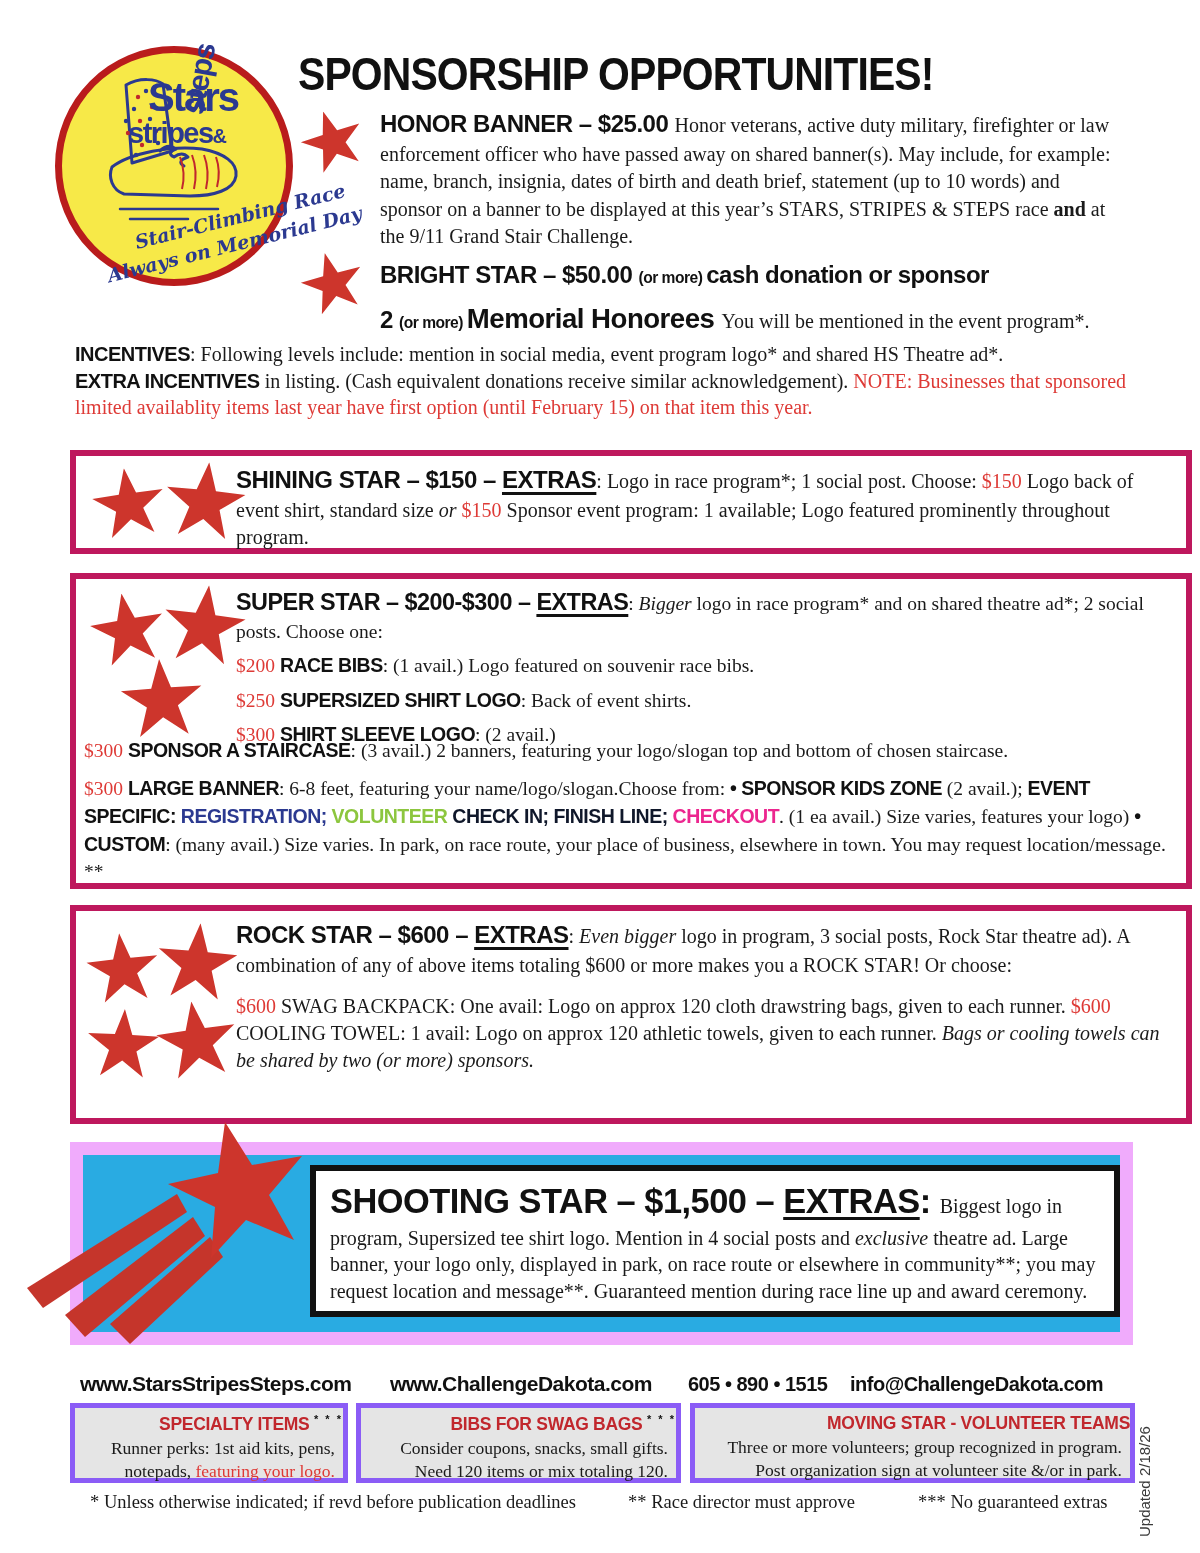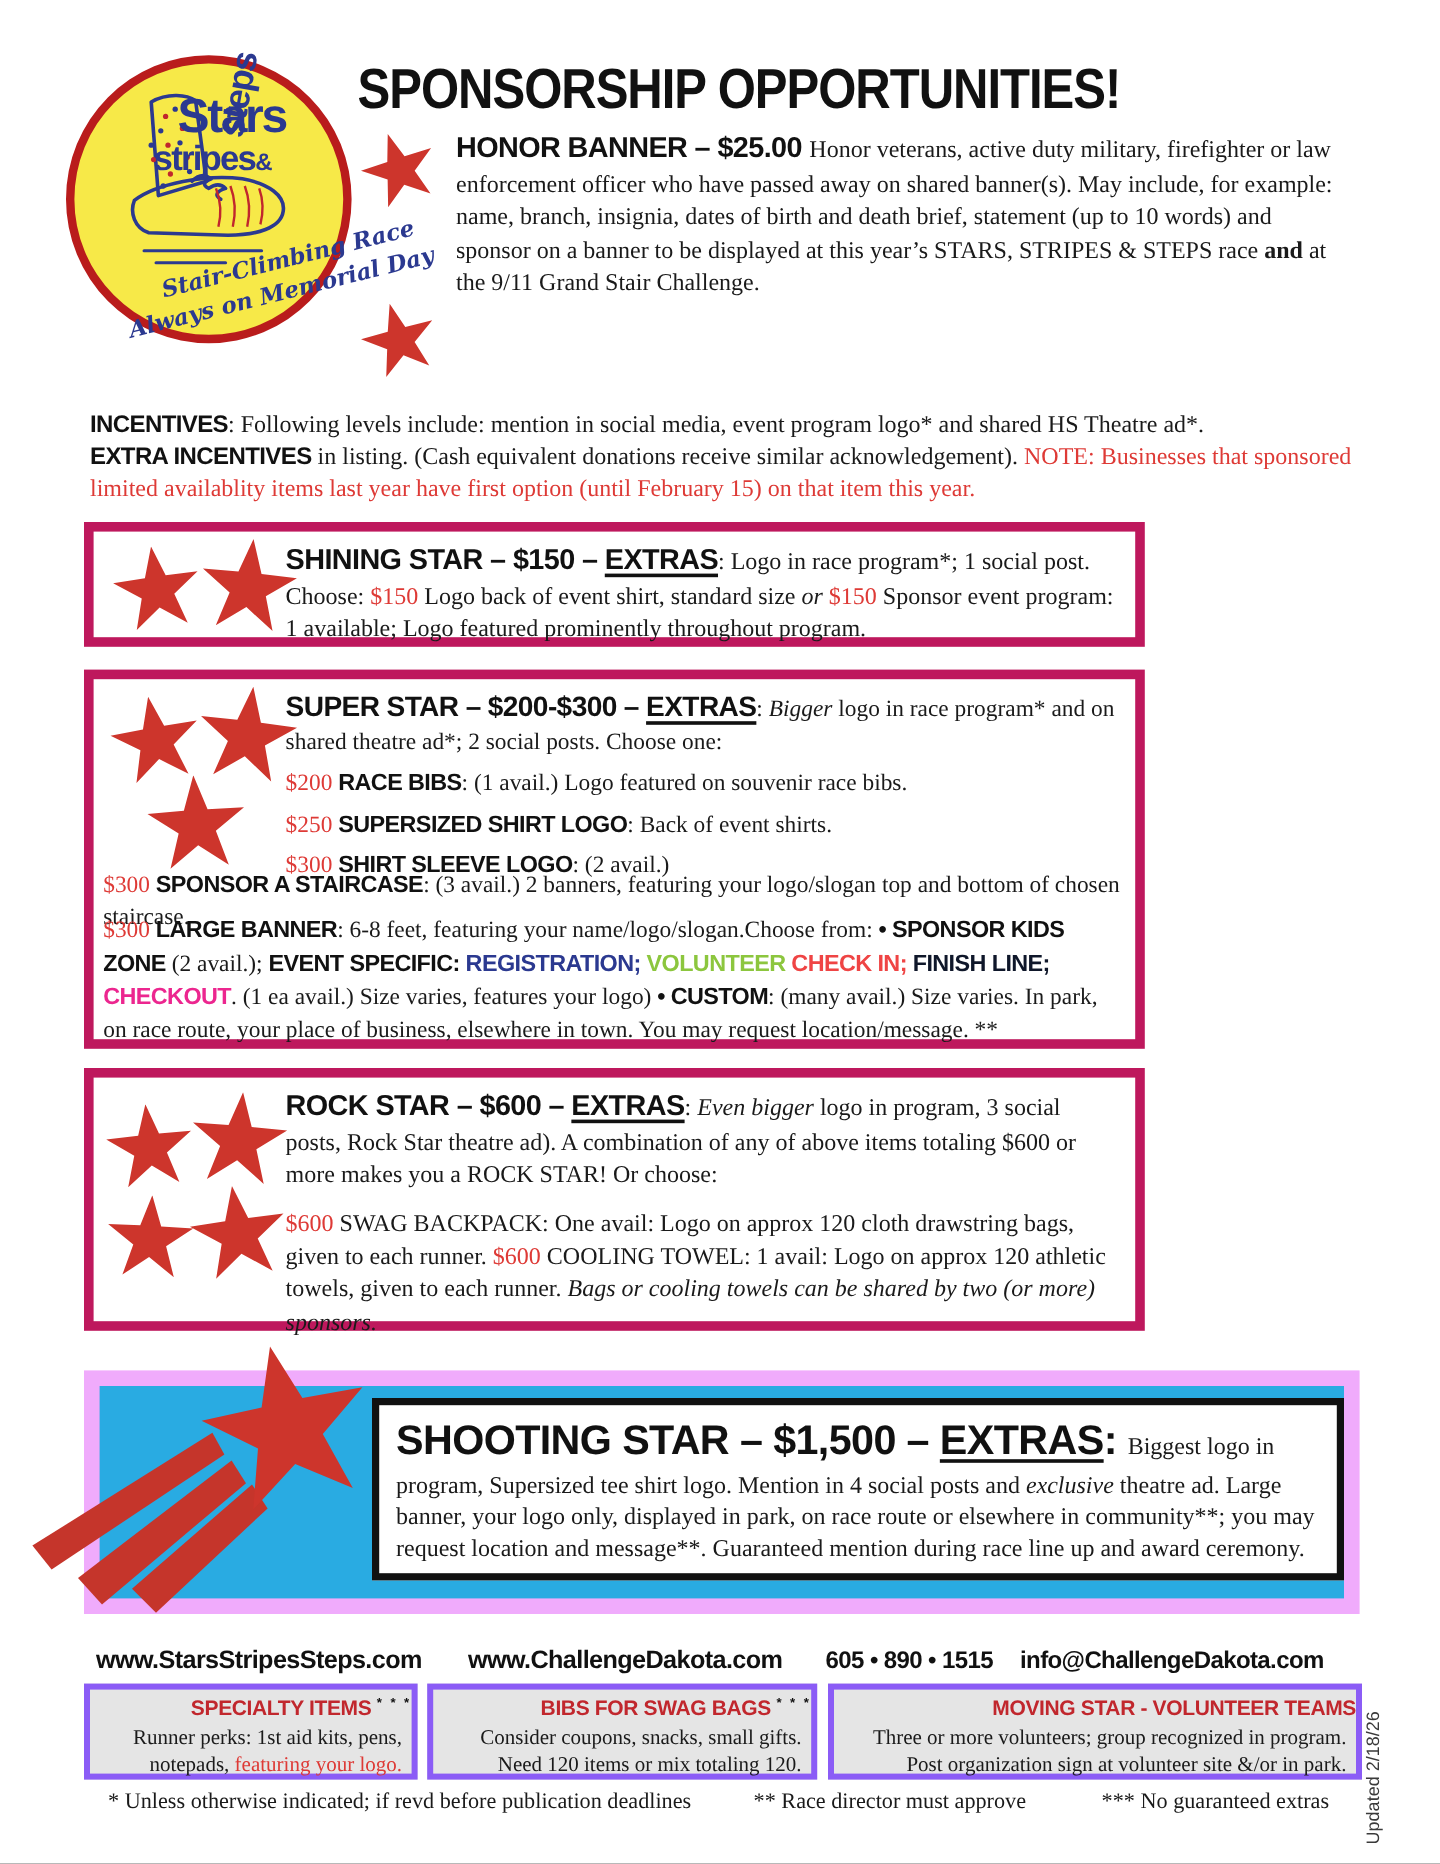--- a/index.html
+++ b/index.html
@@ -11,21 +11,21 @@
   .lg{font-size:1.2em;}
   .xl{font-size:1.38em;}
   .xxl{font-size:1.72em;}
   .sm{font-size:0.78em;}
   .u{text-decoration:underline;text-decoration-thickness:3px;text-underline-offset:4px;}
   .i{font-style:italic;}
   .red{color:#DE3A36;}
   .bser{font-weight:bold;}
   .c-reg{color:#2B3990;}
   .c-vol{color:#8CC63E;}
-  .c-chk{color:#ef4444;}
+  .c-chk{color:#0f172a;}
   .c-fin{color:#0f172a;}
   .c-out{color:#EC268F;}
 
   
   .star{position:absolute;background:#CD352C;
         clip-path:polygon(50% 0%,61.8% 34.5%,98% 35%,68.5% 56.5%,79% 91%,50% 69.5%,21% 91%,31.5% 56.5%,2% 35%,38.2% 34.5%);}
 
   
   .logo{position:absolute;left:55px;top:46px;width:238px;height:240px;background:#F7E948;
         border:7px solid #b91c1c;border-radius:50%;box-sizing:border-box;}
@@ -47,21 +47,21 @@
   .title{position:absolute;left:298px;top:46px;margin:0;font-family:"Liberation Sans",sans-serif;
          font-weight:800;font-size:47px;letter-spacing:-1px;color:#111;
          transform:scaleX(0.87);transform-origin:left top;white-space:nowrap;}
   .honor{position:absolute;left:380px;top:108px;width:735px;margin:0;font-size:20px;line-height:1.37;}
   .bright{position:absolute;left:380px;top:258px;width:750px;}
   .bright p{margin:0 0 6px 0;font-size:20px;line-height:1.45;}
   .inc1{position:absolute;left:75px;top:341px;width:1062px;margin:0;font-size:20px;line-height:1.3;}
   .inc2{position:absolute;left:75px;top:368px;width:1068px;margin:0;font-size:20px;line-height:1.32;}
 
   
-  .cbox{position:absolute;left:70px;width:884px;background:#fff;border:8px solid #be185d;box-sizing:border-box;}
+  .cbox{position:absolute;left:70px;width:1122px;background:#fff;border:6px solid #be185d;box-sizing:border-box;margin-top:15px;}
   .box-shining{top:435px;height:104px;}
   .box-super{top:558px;height:316px;}
   .box-rock{top:890px;height:219px;}
   .bt{position:absolute;left:160px;top:8px;right:14px;font-size:20px;line-height:1.36;}
   .bt p{margin:0;}
   .bt .item{margin-top:7px;font-size:19.5px;}
   .wide{position:absolute;left:8px;right:10px;margin:0;font-size:19.5px;line-height:1.38;}
   .w1{top:158px;}
   .w2{top:196px;}
   .rockp{margin-top:14px !important;}
@@ -133,20 +133,24 @@
     <span class="lg-tag1">Stair-Climbing Race</span>
     <span class="lg-tag2">Always on Memorial Day</span>
   </div>
 
   <h1 class="title">SPONSORSHIP OPPORTUNITIES!</h1>
 
   <div class="star" style="left:301px;top:110px;width:64px;height:64px;transform:rotate(-18deg);"></div>
   <p class="honor"><span class="h lg">HONOR BANNER – $25.00 </span><span>Honor veterans, active duty military, firefighter or law enforcement officer who have passed away on shared banner(s). May include, for example: name, branch, insignia, dates of birth and death brief, statement (up to 10 words) and sponsor on a banner to be displayed at this year’s STARS, STRIPES &amp; STEPS race </span><span class="bser">and</span><span> at the 9/11 Grand Stair Challenge.</span></p>
 
   <div class="star" style="left:301px;top:252px;width:64px;height:64px;transform:rotate(-15deg);"></div>
+  <div class="bright">
+    <p><span class="h lg">BRIGHT STAR – $50.00 </span><span class="h sm">(or more) </span><span class="h lg">cash donation or sponsor</span></p>
+    <p><span class="h lg">2 </span><span class="h sm">(or more) </span><span class="h xl">Memorial Honorees </span><span>You will be mentioned in the event program*.</span></p>
+  </div>
 
   <p class="inc1"><span class="h">INCENTIVES</span><span>: Following levels include: mention in social media, event program logo* and shared HS Theatre ad*.</span></p>
   <p class="inc2"><span class="h">EXTRA INCENTIVES</span><span> in listing. (Cash equivalent donations receive similar acknowledgement). </span><span class="red">NOTE: Businesses that sponsored limited availablity items last year have first option (until February 15) on that item this year.</span></p>
 
   <section class="cbox box-shining">
     <div class="star" style="left:16px;top:12px;width:74px;height:74px;transform:rotate(-8deg);"></div>
     <div class="star" style="left:88px;top:6px;width:82px;height:82px;transform:rotate(6deg);"></div>
     <div class="bt">
       <p><span class="h lg">SHINING STAR – $150 – </span><span class="h lg u">EXTRAS</span><span>: Logo in race program*; 1 social post. Choose: </span><span class="red">$150</span><span> Logo back of event shirt, standard size </span><span class="i">or</span><span> </span><span class="red">$150</span><span> Sponsor event program: 1 available; Logo featured prominently throughout program.</span></p>
     </div>

